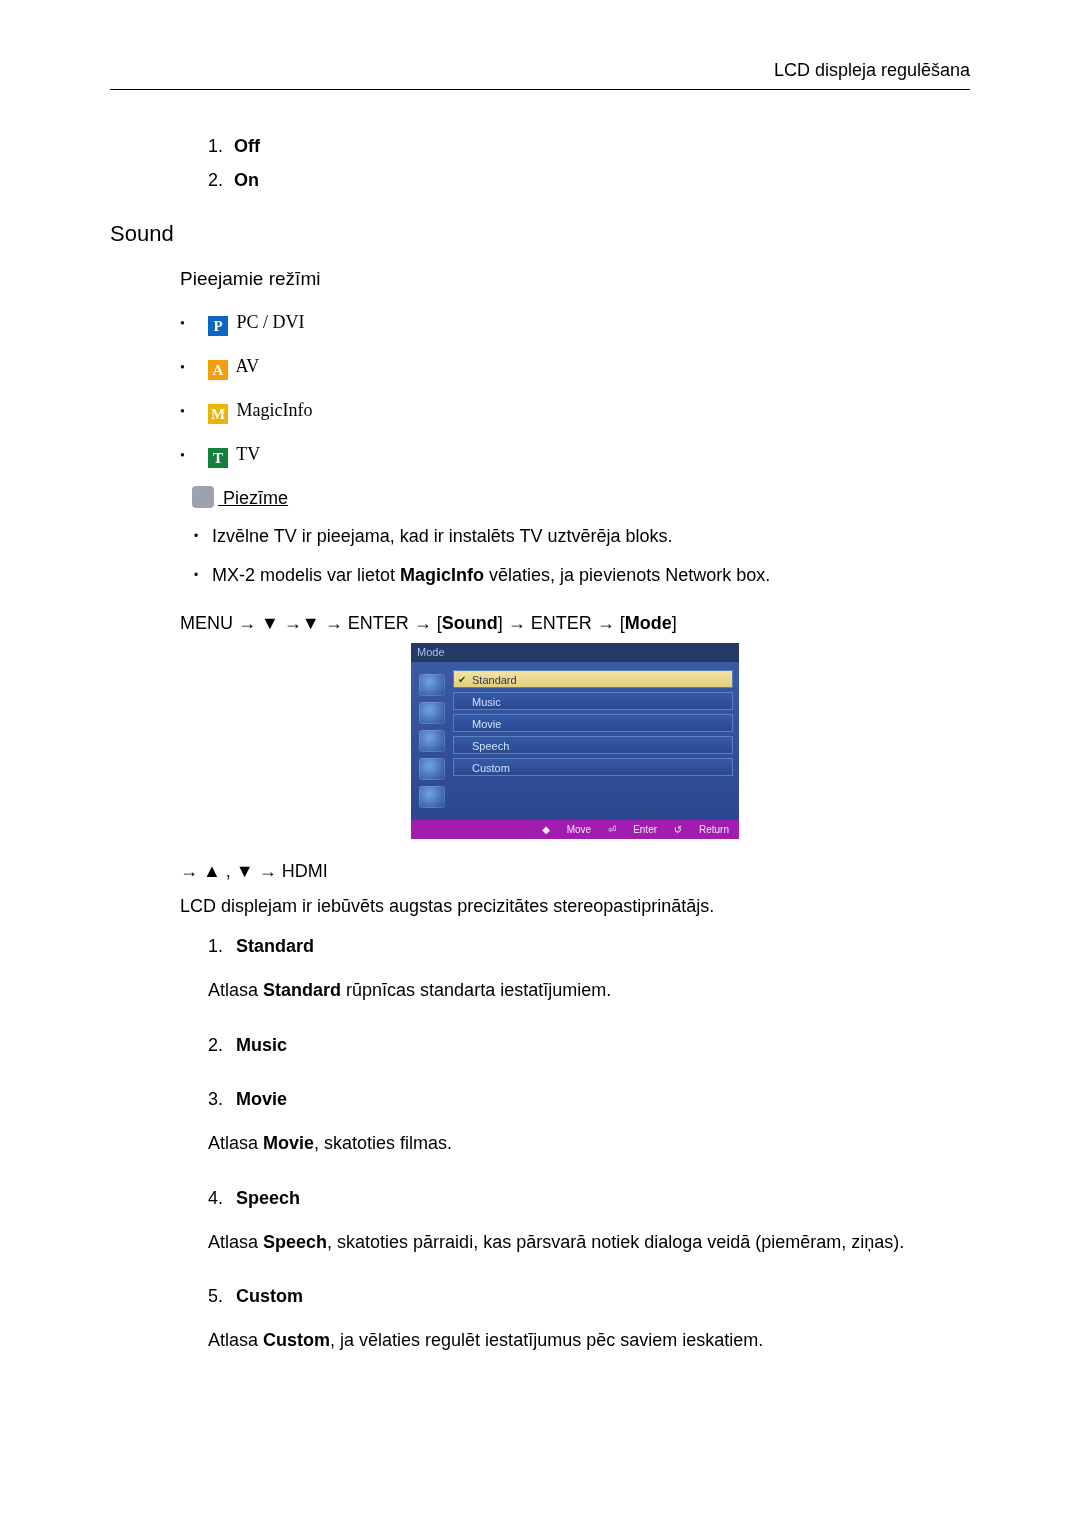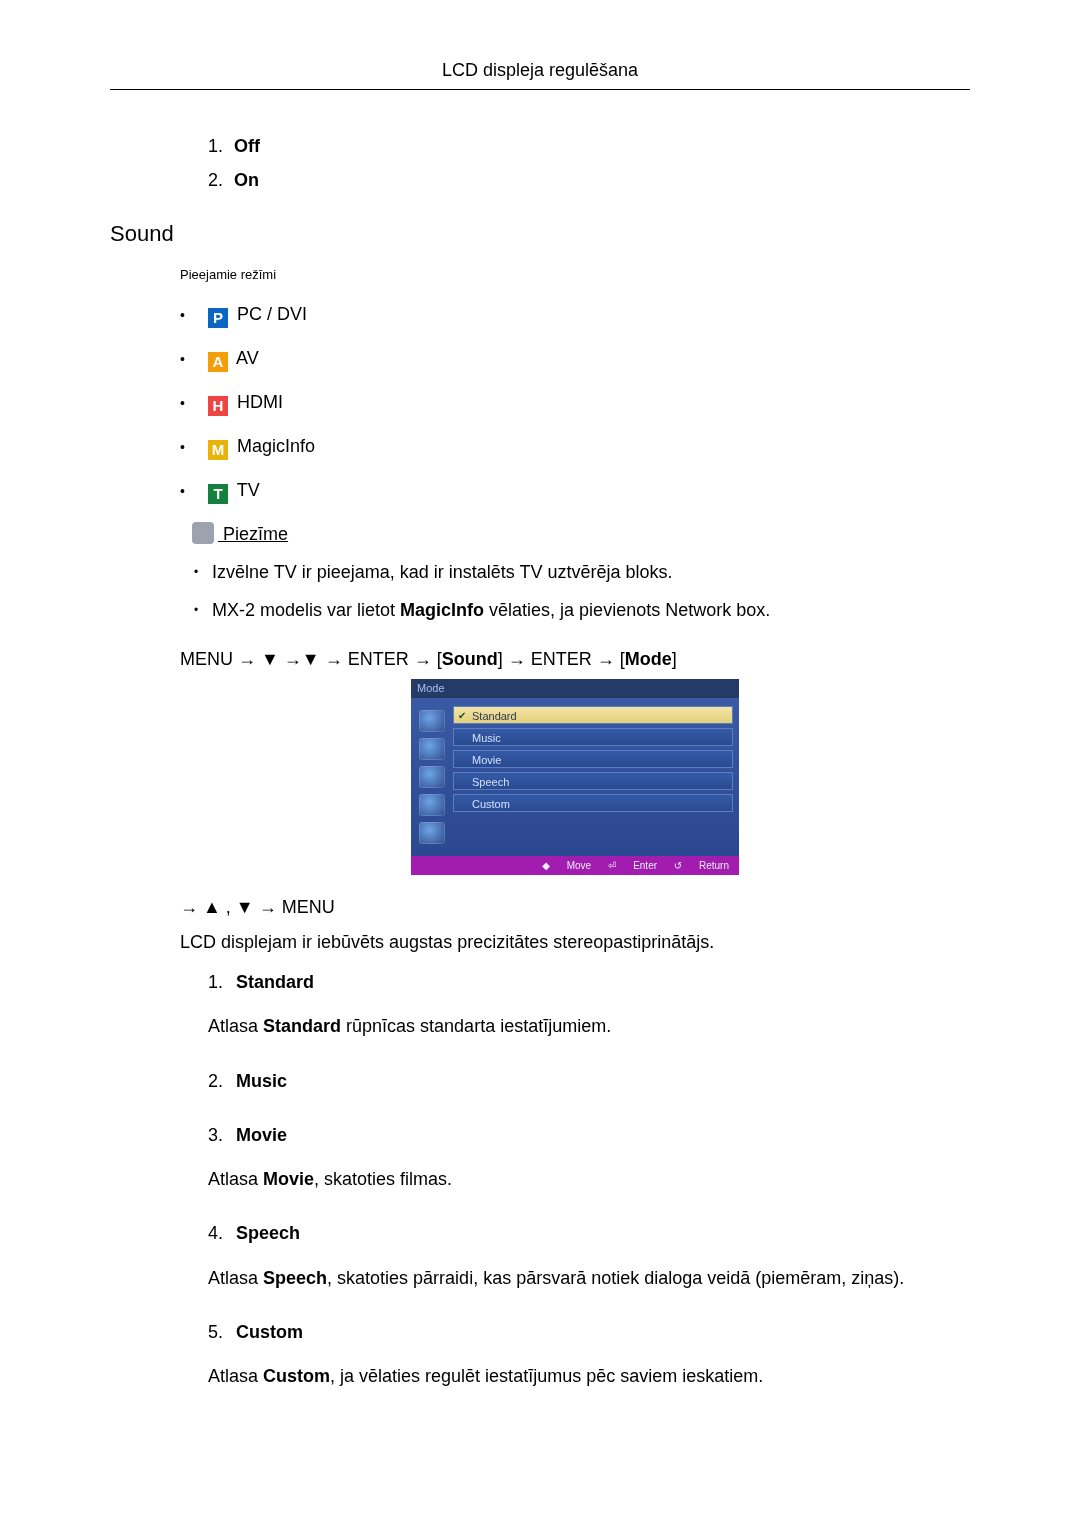--- a/index.html
+++ b/index.html
@@ -12,21 +12,21 @@
   }
   .page {
     padding: 60px 110px 80px 110px;
   }
   .hr-top, .hr-bottom {
     border: none;
     border-top: 1px solid #000;
     margin: 0;
   }
   .header {
-    text-align: center;
+    text-align: right;
     font-size: 18px;
     padding-bottom: 8px;
   }
   .content-block {
     margin-left: 70px;
     margin-top: 44px;
     font-size: 18px;
     line-height: 1.35;
   }
   ol.num {
@@ -37,28 +37,29 @@
   ol.num li {
     margin-bottom: 10px;
   }
   ol.num li .n { display: inline-block; width: 26px; }
   h2.section {
     font-size: 22px;
     font-weight: 400;
     margin: 26px 0 18px -70px;
   }
   h3.sub {
-    font-size: 13px;
+    font-size: 19px;
     font-weight: 400;
     margin: 0 0 18px 0;
   }
   ul.dot {
     list-style: none;
     padding: 0;
     margin: 0 0 14px 0;
+    font-family: Liberation Serif, serif;
   }
   ul.dot > li {
     margin-bottom: 18px;
   }
   ul.dot > li::before {
     content: "•";
     display: inline-block;
     width: 28px;
     font-size: 14px;
   }
@@ -193,21 +194,20 @@
       <li><span class="n">2.</span><span class="bold">On</span></li>
     </ol>
 
     <h2 class="section">Sound</h2>
 
     <h3 class="sub">Pieejamie režīmi</h3>
 
     <ul class="dot">
       <li><span class="badge b-P">P</span> <span>PC / DVI</span></li>
       <li><span class="badge b-A">A</span> <span>AV</span></li>
-      <li><span class="badge b-H">H</span> <span>HDMI</span></li>
       <li><span class="badge b-M">M</span> <span>MagicInfo</span></li>
       <li><span class="badge b-T">T</span> <span>TV</span></li>
     </ul>
 
     <div class="note-row">
       <span class="note-icon"></span>
       <span>Piezīme</span>
     </div>
 
     <ul class="notes">
@@ -243,21 +243,21 @@
         </div>
         <div class="osd-footer">
           <span>◆ <span>Move</span></span>
           <span>⏎ <span>Enter</span></span>
           <span>↺ <span>Return</span></span>
         </div>
       </div>
     </div>
 
     <div class="nav-path">
-      <span>→ </span><span class="tri">▲</span><span> , </span><span class="tri">▼</span><span> → MENU</span>
+      <span>→ </span><span class="tri">▲</span><span> , </span><span class="tri">▼</span><span> → HDMI</span>
     </div>
 
     <p class="body">LCD displejam ir iebūvēts augstas precizitātes stereopastiprinātājs.</p>
 
     <ol class="modes">
       <li>
         <span class="mn">1.</span><span class="mlabel">Standard</span>
         <span class="mdesc"><span>Atlasa </span><span class="bold">Standard</span><span> rūpnīcas standarta iestatījumiem.</span></span>
       </li>
       <li>

